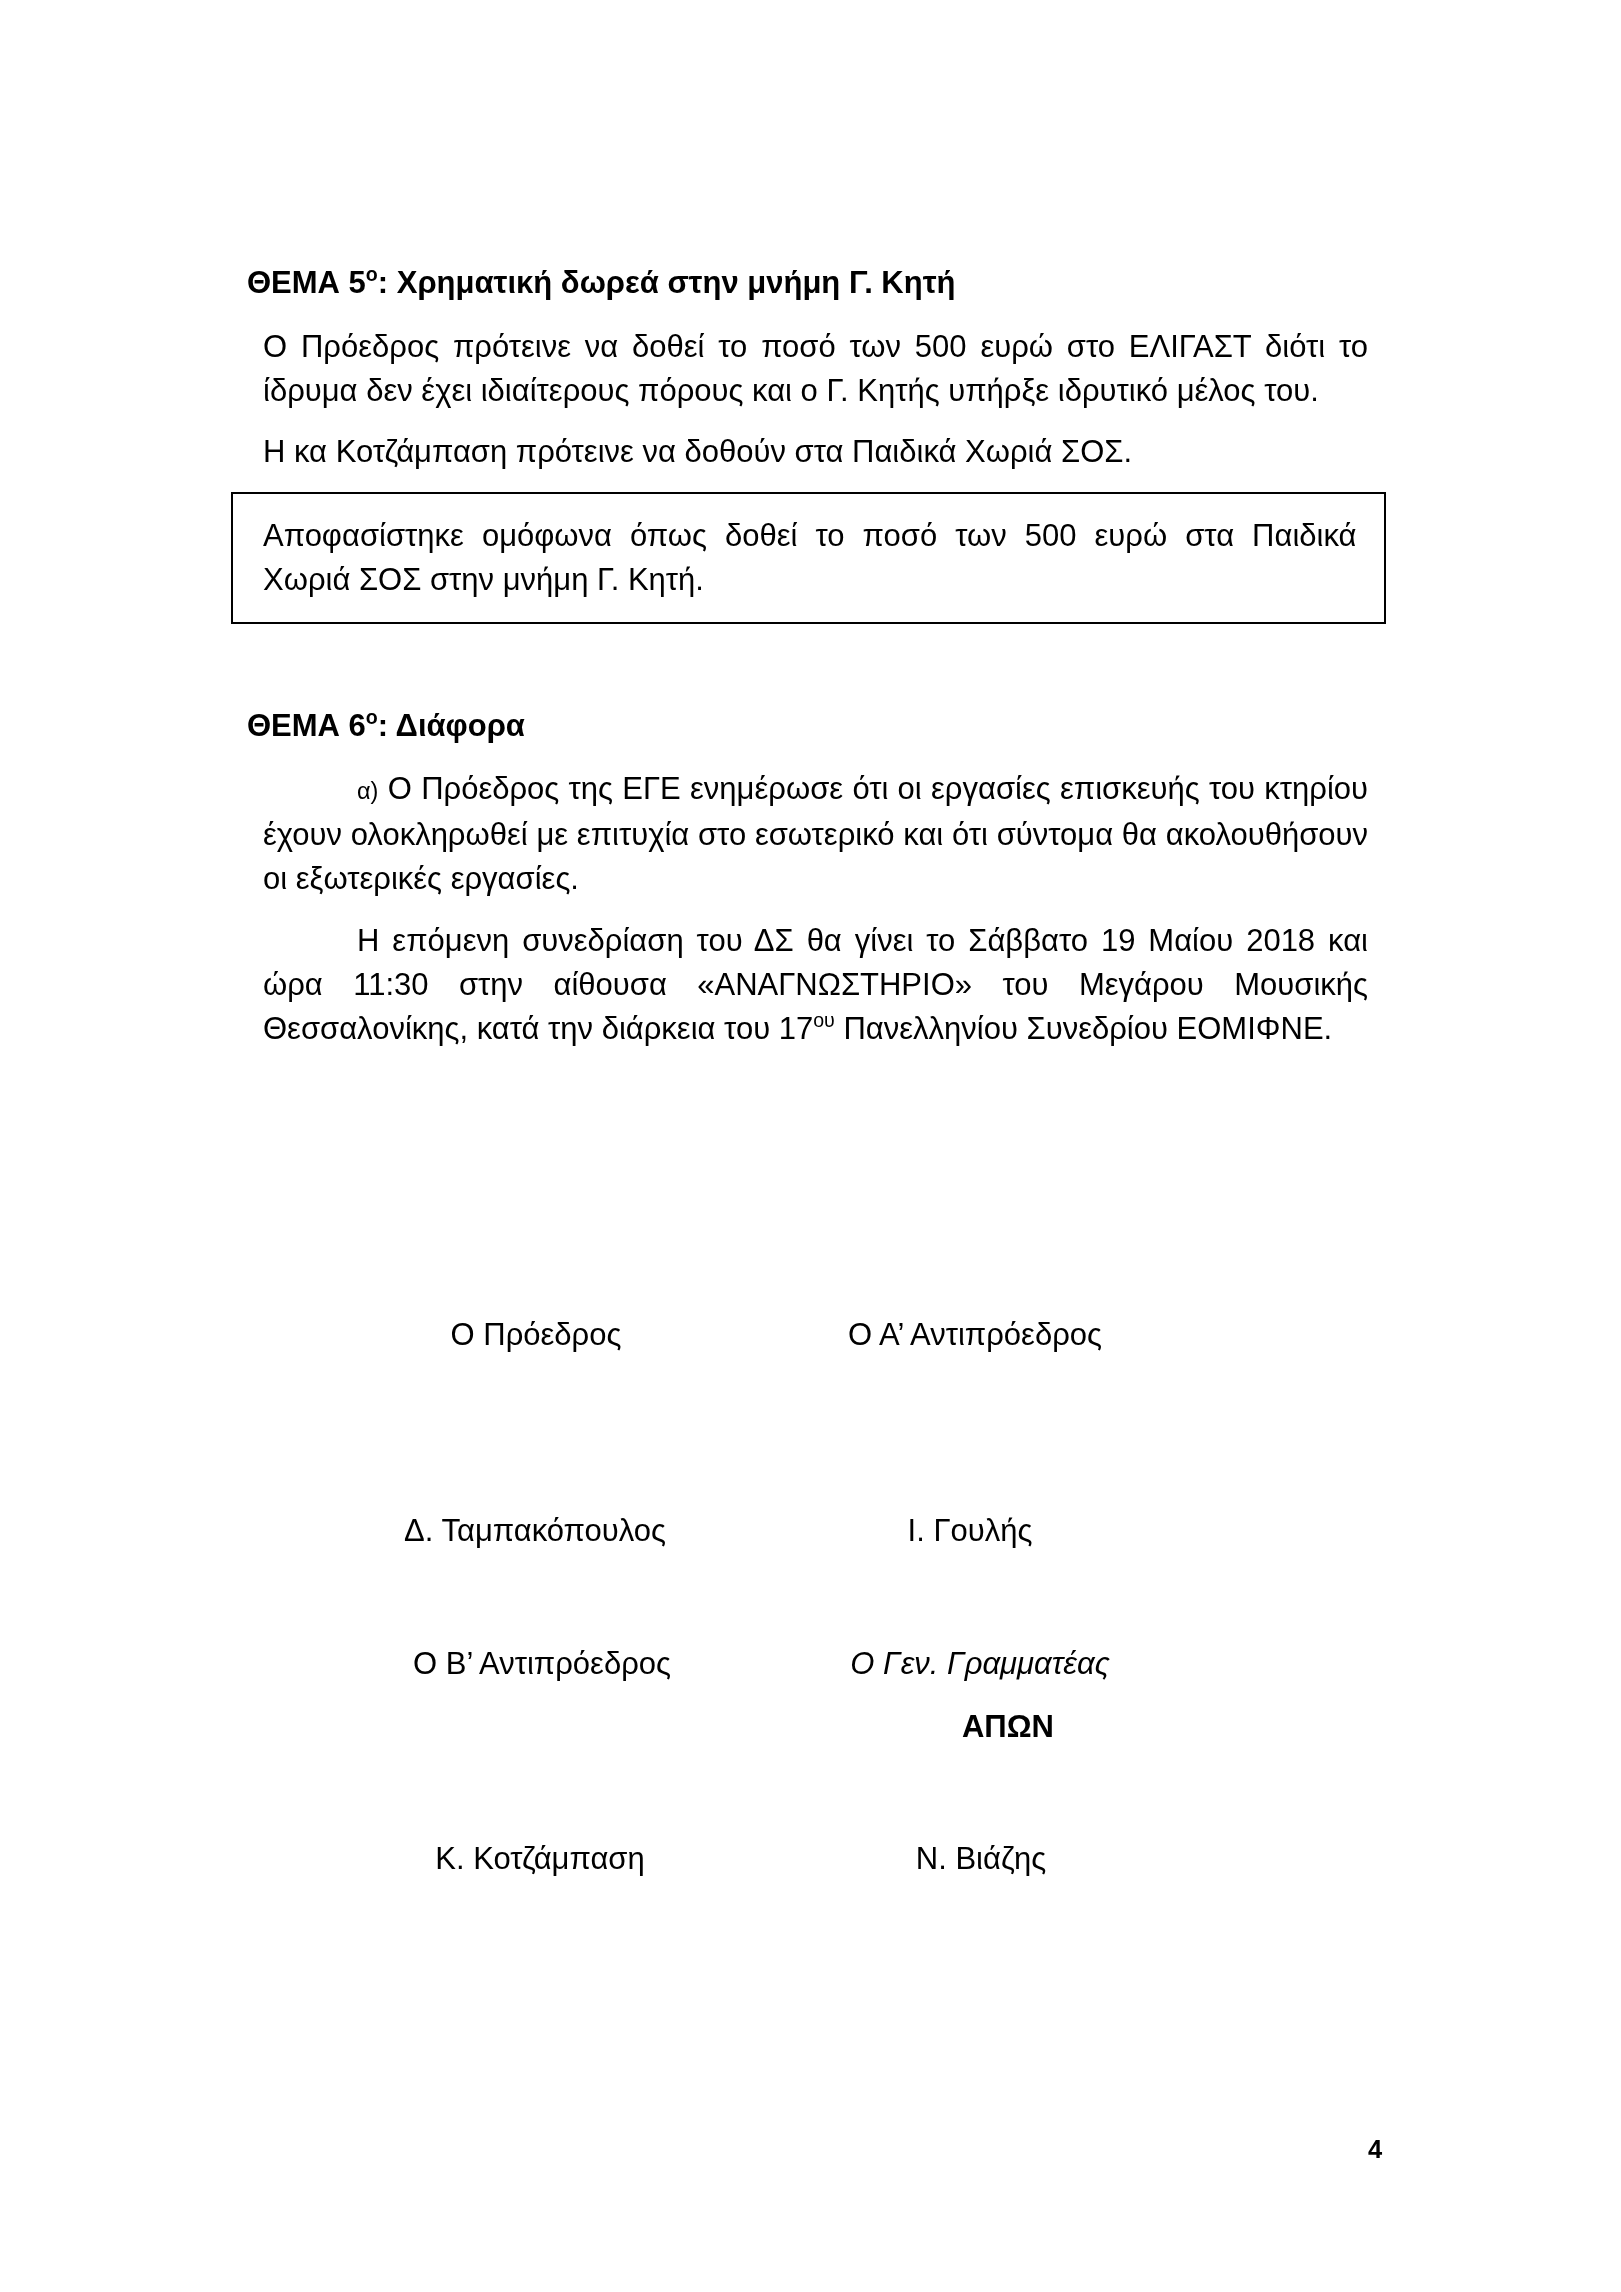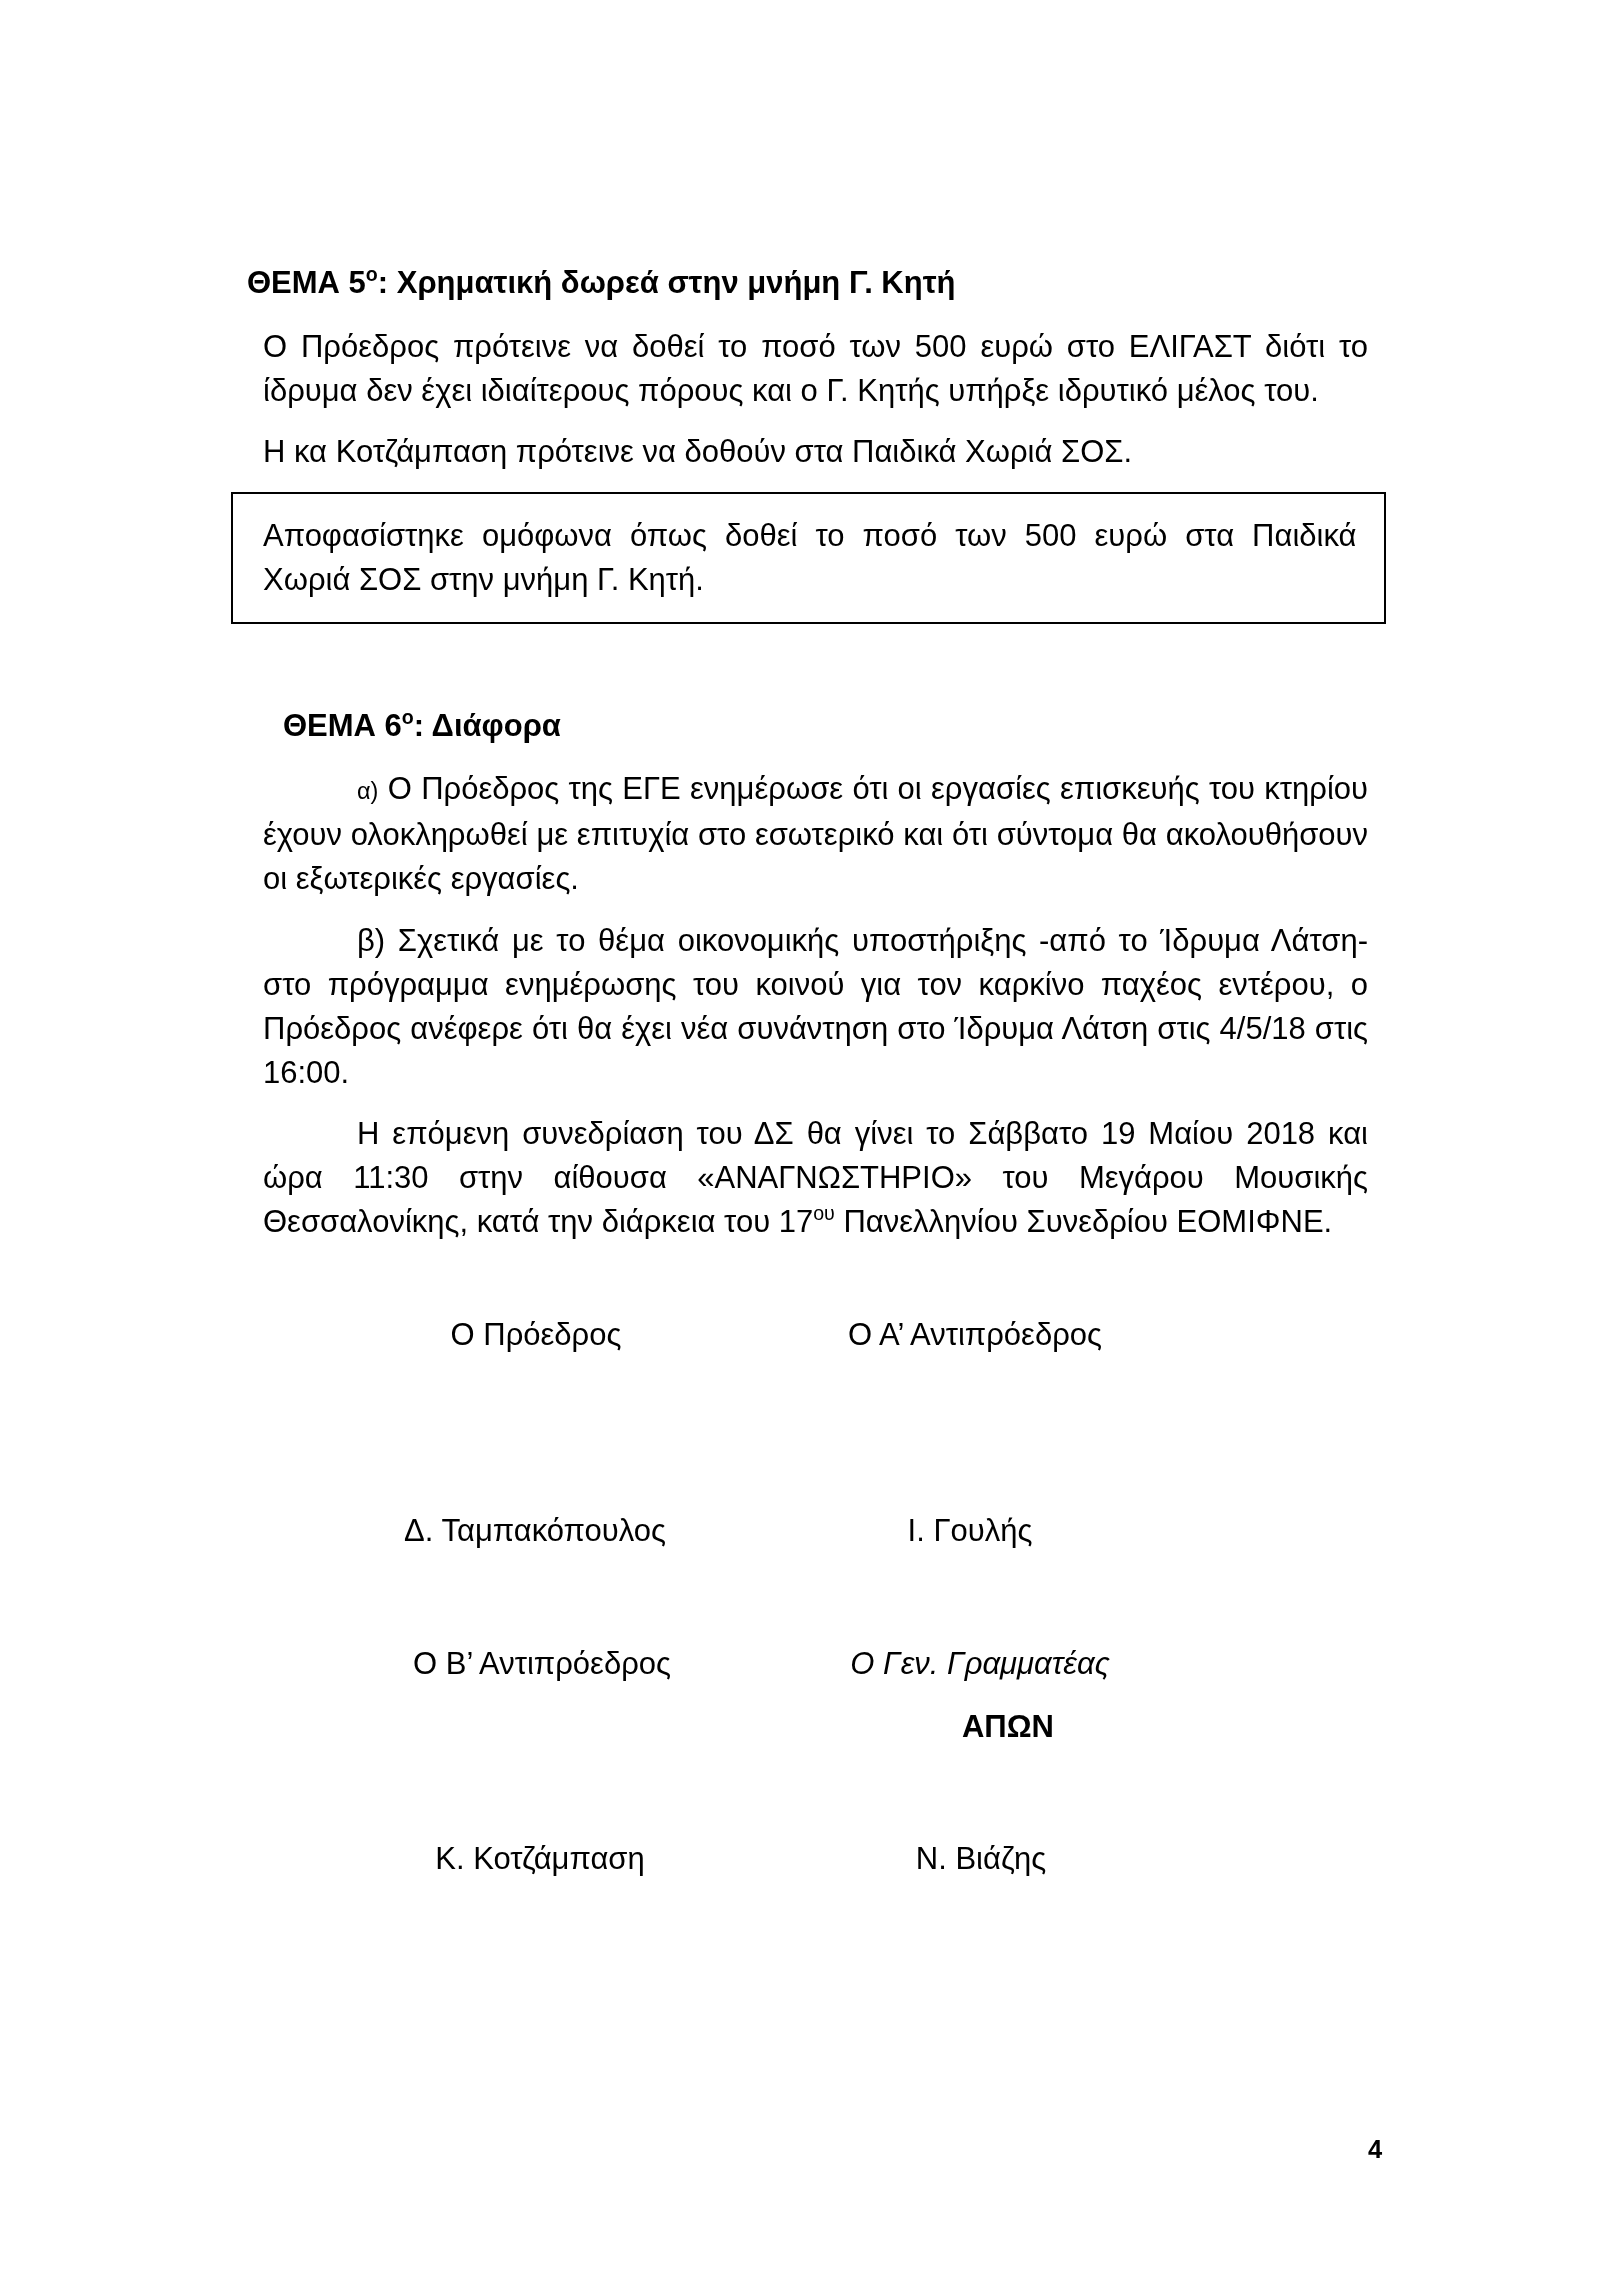--- a/index.html
+++ b/index.html
@@ -60,21 +60,21 @@
     #p5a { margin-top: 19.6px; }
     #p5b { margin-top: 17.6px; }
     #decision-box {
       margin-top: 17.6px;
       margin-left: -15.7px;
       width: 1155px;
       border: 2.9px solid #000000;
       padding: 3.9px 11.8px 3.9px 13.7px;
       box-sizing: border-box;
     }
-    #h6 { margin-top: 80px; margin-left: 36px; }
+    #h6 { margin-top: 80px; }
     #p6a { margin-top: 19.6px; }
     #p6b { margin-top: 17.6px; }
     #p6c { margin-top: 17.6px; }
 
     
     .sig {
       position: absolute;
       font-size: 31px;
       line-height: 39px;
       white-space: nowrap;
@@ -104,21 +104,20 @@
     <p class="para" id="p5b">Η κα Κοτζάμπαση πρότεινε να δοθούν στα Παιδικά Χωριά ΣΟΣ.</p>
 
     <div id="decision-box">
       <p class="para">Αποφασίστηκε ομόφωνα όπως δοθεί το ποσό των 500 ευρώ στα Παιδικά Χωριά ΣΟΣ στην μνήμη Γ. Κητή.</p>
     </div>
 
     <p class="heading" id="h6"><span>ΘΕΜΑ 6</span><sup>ο</sup><span>: Διάφορα</span></p>
 
     <p class="para indent" id="p6a"><span class="marker-small">α)</span><span> Ο Πρόεδρος της ΕΓΕ ενημέρωσε ότι οι εργασίες επισκευής του κτηρίου έχουν ολοκληρωθεί με επιτυχία στο εσωτερικό και ότι σύντομα θα ακολουθήσουν οι εξωτερικές εργασίες.</span></p>
 
-    <p class="para indent" id="p6b">β) Σχετικά με το θέμα οικονομικής υποστήριξης -από το Ίδρυμα Λάτση- στο πρόγραμμα ενημέρωσης του κοινού για τον καρκίνο παχέος εντέρου, ο Πρόεδρος ανέφερε ότι θα έχει νέα συνάντηση στο Ίδρυμα Λάτση στις 4/5/18 στις 16:00.</p>
 
     <p class="para indent" id="p6c"><span>Η επόμενη συνεδρίαση του ΔΣ θα γίνει το Σάββατο 19 Μαίου 2018 και ώρα 11:30 στην αίθουσα «ΑΝΑΓΝΩΣΤΗΡΙΟ» του Μεγάρου Μουσικής Θεσσαλονίκης, κατά την διάρκεια του 17</span><span class="sup-text">ου</span><span> Πανελληνίου Συνεδρίου ΕΟΜΙΦΝΕ.</span></p>
 
   </div>
 
   <div class="sig" style="left:536px; top:1315px;">Ο Πρόεδρος</div>
   <div class="sig" style="left:975px; top:1315px;">Ο Α’ Αντιπρόεδρος</div>
 
   <div class="sig" style="left:535px; top:1511px;">Δ. Ταμπακόπουλος</div>
   <div class="sig" style="left:970px; top:1511px;">Ι. Γουλής</div>

